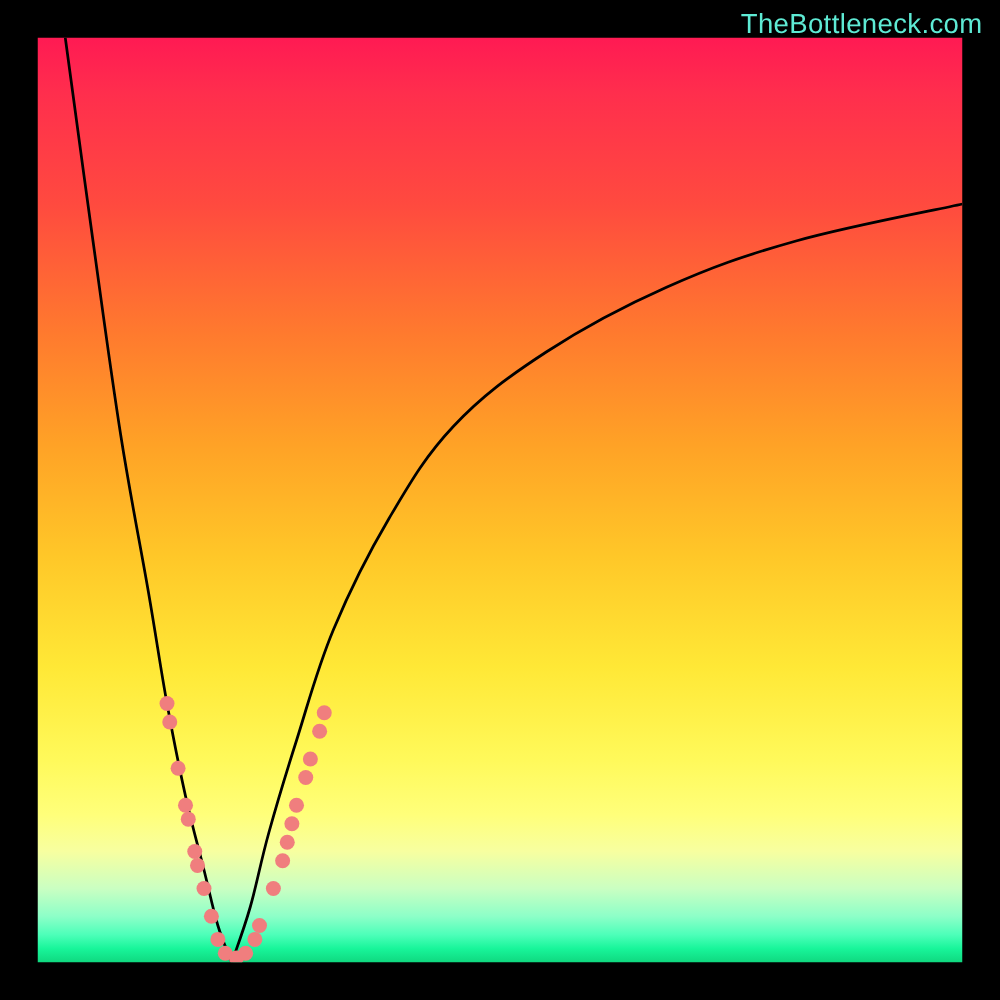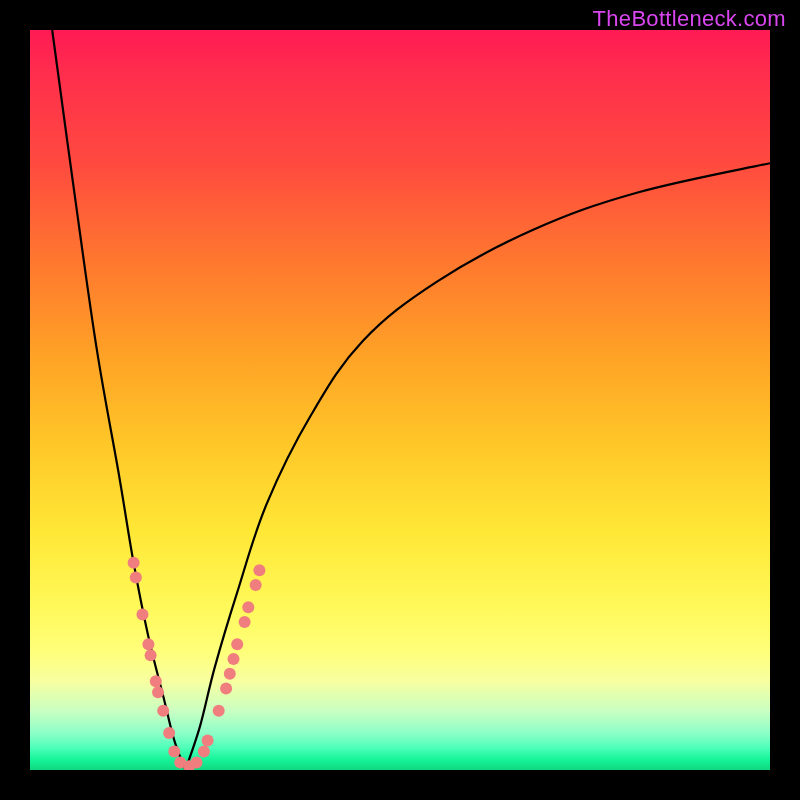--- a/index.html
+++ b/index.html
@@ -47,21 +47,21 @@
       #8dffc8 95%,
       #4dffb9 97%,
       #18f59a 98.5%,
       #0fd87f 100%
     );
   }
   .watermark {
     position: absolute;
     top: 6px;
     right: 14px;
-    color: #d946ef;
+    color: #5eead4;
     font-size: 22px;
     font-weight: 500;
     letter-spacing: 0.3px;
     pointer-events: none;
   }
   svg.curves {
     position: absolute;
     inset: 0;
     width: 740px;
     height: 740px;

